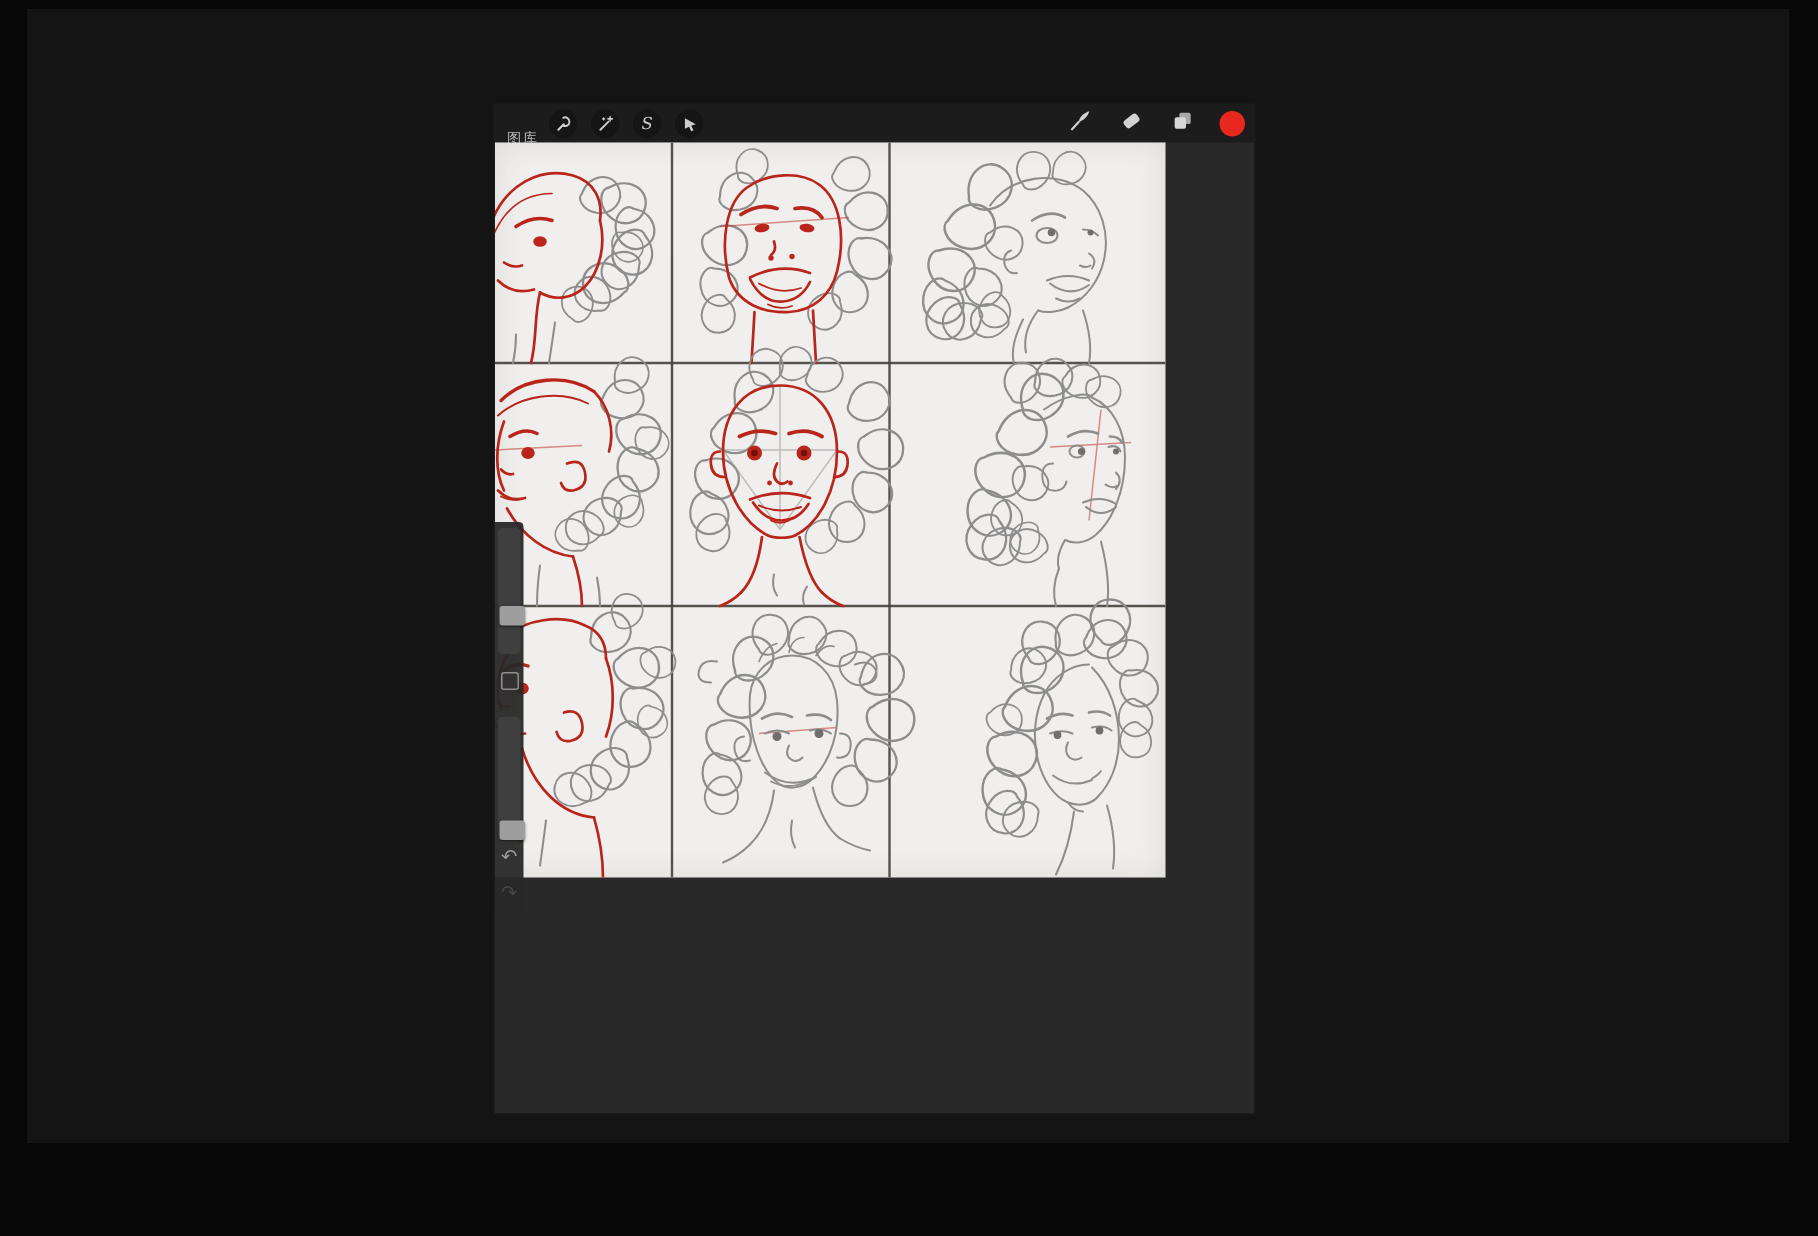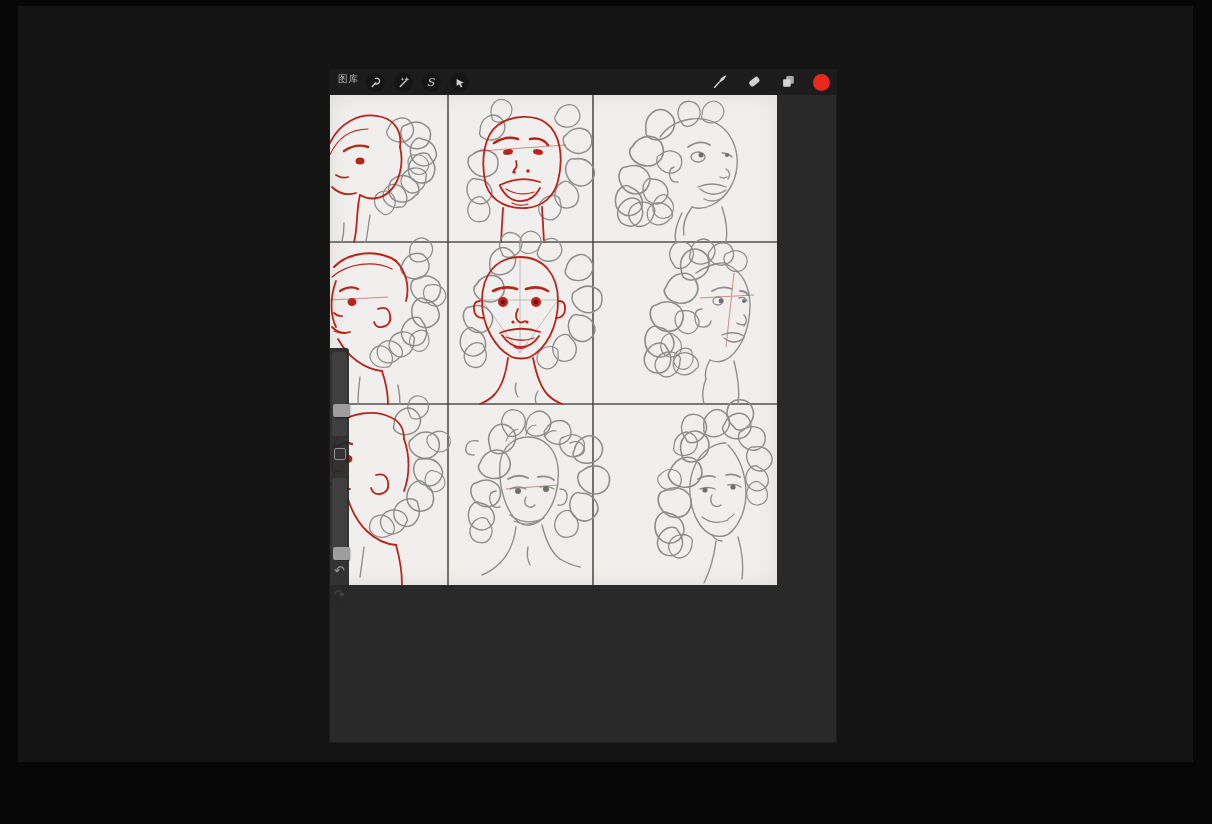--- a/index.html
+++ b/index.html
@@ -1,21 +1,21 @@
 <!DOCTYPE html>
 <html style="--background: #141414; --window: #292929; --toolbar: #1c1c1c; --canvas: #f0efed; --grid-line: #45413c; --accent-red: #e8281e; --ink-red: #b9251a; --pencil-gray: #8d8d8d;"><head>
 <meta charset="utf-8">
 <style>
   html,body{margin:0;padding:0;background:#070707;width:1212px;height:824px;overflow:hidden;
     font-family:"Liberation Sans",sans-serif;}
   .backdrop{position:absolute;left:18px;top:6px;width:1175px;height:756px;background:#141414;}
   .window{position:absolute;left:330px;top:70px;width:506px;height:672px;background:var(--window,#292929);
     box-shadow:0 0 0 1px rgba(255,255,255,0.03);}
   .toolbar{position:absolute;left:0;top:0;width:506px;height:25px;background:var(--toolbar,#1c1c1c);}
-  .gallery-btn{position:absolute;left:8px;top:2px;font-size:9.5px;color:#b8b8b8;letter-spacing:1px;line-height:13px;}
+  .gallery-btn{position:absolute;left:8px;top:16px;font-size:9.5px;color:#b8b8b8;letter-spacing:1px;line-height:13px;}
   .tool-circle{position:absolute;top:3px;width:19px;height:19px;border-radius:50%;background:#151515;
     display:flex;align-items:center;justify-content:center;}
   .tool-circle svg{display:block;}
   .sel-s{color:#cccccc;font-family:"DejaVu Serif",serif;font-style:italic;font-size:11px;line-height:19px;}
   .right-tool{position:absolute;top:3px;width:19px;height:19px;display:flex;align-items:center;justify-content:center;}
   .color-swatch{position:absolute;top:4px;width:17px;height:17px;border-radius:50%;background:var(--accent-red,#e8281e);}
   .canvas{position:absolute;left:0;top:25px;width:447px;height:490px;background:var(--canvas,#f0efed);
     box-shadow:inset 0 0 20px rgba(60,55,45,0.10);}
   .canvas svg{position:absolute;left:0;top:0;}
   .ink{stroke:var(--ink-red,#b9251a);fill:none;stroke-width:1.8;stroke-linecap:round;stroke-linejoin:round;}

